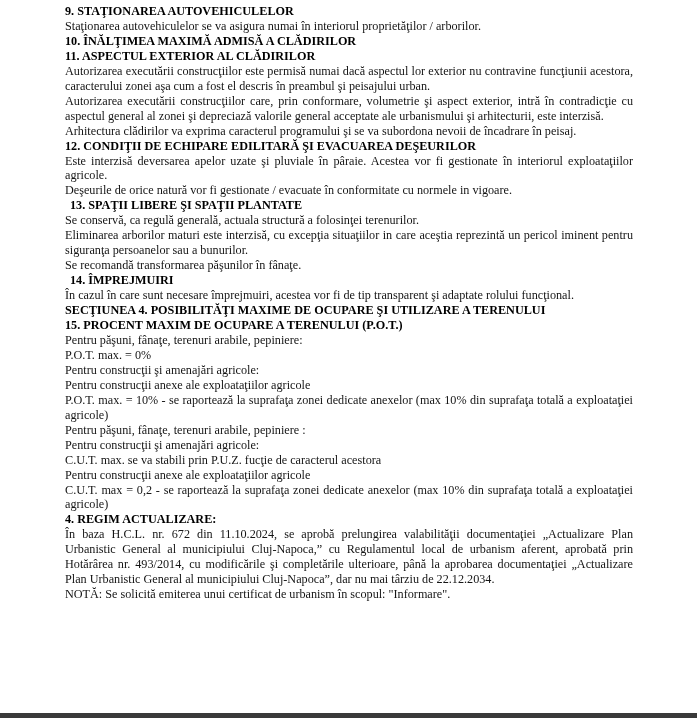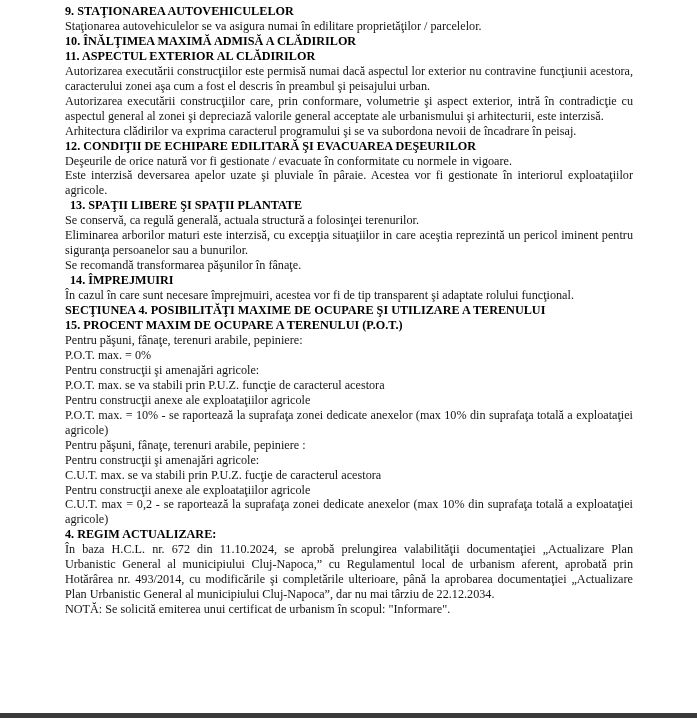--- a/index.html
+++ b/index.html
@@ -39,41 +39,40 @@
     top: 713px;
     width: 697px;
     height: 5px;
   }
 </style>
 </head>
 <body>
 
 <div class="doc-page">
   <p class="h">9. STAŢIONAREA AUTOVEHICULELOR</p>
-  <p>Staţionarea autovehiculelor se va asigura numai în edilitare proprietăţilor / parcelelor.</p>
+  <p>Staţionarea autovehiculelor se va asigura numai în interiorul proprietăţilor / arborilor.</p>
   <p class="h">10. ÎNĂLŢIMEA MAXIMĂ ADMISĂ A CLĂDIRILOR</p>
   <p class="h">11. ASPECTUL EXTERIOR AL CLĂDIRILOR</p>
   <p>Autorizarea executării construcţiilor este permisă numai dacă aspectul lor exterior nu contravine funcţiunii acestora, caracterului zonei aşa cum a fost el descris în preambul şi peisajului urban.</p>
   <p>Autorizarea executării construcţiilor care, prin conformare, volumetrie şi aspect exterior, intră în contradicţie cu aspectul general al zonei şi depreciază valorile general acceptate ale urbanismului şi arhitecturii, este interzisă.</p>
   <p>Arhitectura clădirilor va exprima caracterul programului şi se va subordona nevoii de încadrare în peisaj.</p>
   <p class="h">12. CONDIŢII DE ECHIPARE EDILITARĂ ŞI EVACUAREA DEŞEURILOR</p>
+  <p>Este interzisă deversarea apelor uzate şi pluviale în pâraie. Acestea vor fi gestionate în interiorul exploataţiilor agricole.</p>
   <p>Deşeurile de orice natură vor fi gestionate / evacuate în conformitate cu normele in vigoare.</p>
-  <p>Este interzisă deversarea apelor uzate şi pluviale în pâraie. Acestea vor fi gestionate în interiorul exploataţiilor agricole.</p>
   <p class="h indent">13. SPAŢII LIBERE ŞI SPAŢII PLANTATE</p>
   <p>Se conservă, ca regulă generală, actuala structură a folosinţei terenurilor.</p>
   <p>Eliminarea arborilor maturi este interzisă, cu excepţia situaţiilor in care aceştia reprezintă un pericol iminent pentru siguranţa persoanelor sau a bunurilor.</p>
   <p>Se recomandă transformarea păşunilor în fânaţe.</p>
   <p class="h indent">14. ÎMPREJMUIRI</p>
   <p>În cazul în care sunt necesare împrejmuiri, acestea vor fi de tip transparent şi adaptate rolului funcţional.</p>
   <p class="h">SECŢIUNEA 4. POSIBILITĂŢI MAXIME DE OCUPARE ŞI UTILIZARE A TERENULUI</p>
   <p class="h">15. PROCENT MAXIM DE OCUPARE A TERENULUI (P.O.T.)</p>
   <p>Pentru păşuni, fânaţe, terenuri arabile, pepiniere:</p>
   <p>P.O.T. max. = 0%</p>
   <p>Pentru construcţii şi amenajări agricole:</p>
-  <p>P.O.T. max. se va stabili prin P.U.Z. funcţie de caracterul acestora</p>
   <p>Pentru construcţii anexe ale exploataţiilor agricole</p>
   <p>P.O.T. max. = 10% - se raportează la suprafaţa zonei dedicate anexelor (max 10% din suprafaţa totală a exploataţiei agricole)</p>
   <p>Pentru păşuni, fânaţe, terenuri arabile, pepiniere :</p>
   <p>Pentru construcţii şi amenajări agricole:</p>
   <p>C.U.T. max. se va stabili prin P.U.Z. fucţie de caracterul acestora</p>
   <p>Pentru construcţii anexe ale exploataţiilor agricole</p>
   <p>C.U.T. max = 0,2 - se raportează la suprafaţa zonei dedicate anexelor (max 10% din suprafaţa totală a exploataţiei agricole)</p>
   <p class="h">4. REGIM ACTUALIZARE:</p>
   <p class="gap-sm">În baza H.C.L. nr. 672 din 11.10.2024, se aprobă prelungirea valabilităţii documentaţiei „Actualizare Plan Urbanistic General al municipiului Cluj-Napoca,” cu Regulamentul local de urbanism aferent, aprobată prin Hotărârea nr. 493/2014, cu modificările şi completările ulterioare, până la aprobarea documentaţiei „Actualizare Plan Urbanistic General al municipiului Cluj-Napoca”, dar nu mai târziu de 22.12.2034.</p>
   <p class="gap-lg">NOTĂ: Se solicită emiterea unui certificat de urbanism în scopul: "Informare".</p>

